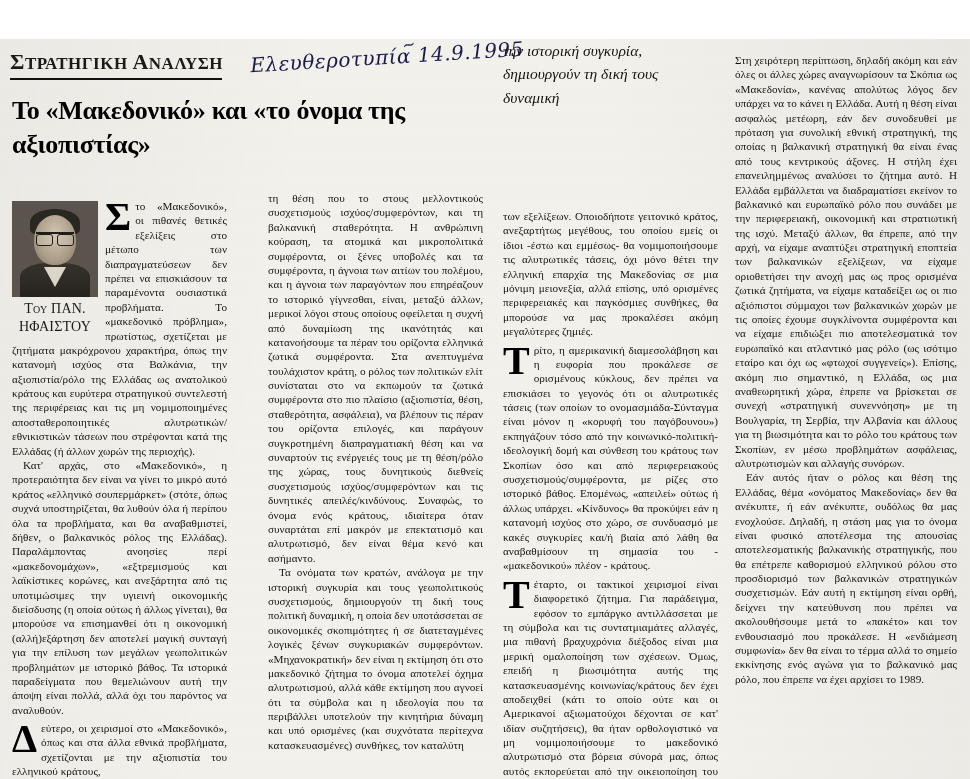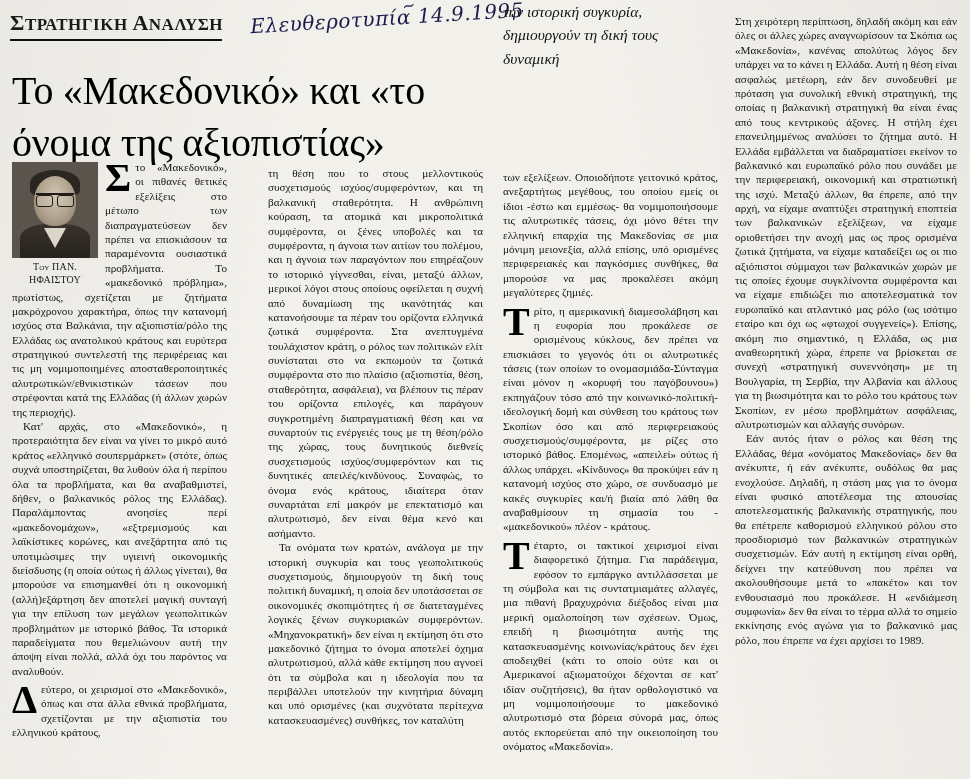--- a/index.html
+++ b/index.html
@@ -16,20 +16,21 @@
     overflow: hidden;
   }
   
   .page {
     position: absolute;
     inset: 0;
     background: #f3f1ec;
     background-image:
       linear-gradient(100deg, rgba(0,0,0,0.03) 0%, rgba(0,0,0,0) 30%),
       linear-gradient(260deg, rgba(0,0,0,0.04) 0%, rgba(0,0,0,0) 35%);
+    margin-top: 39px;
   }
   .noise {
     position: absolute;
     inset: 0;
     opacity: .10;
     background-image:
       repeating-linear-gradient(0deg, rgba(0,0,0,.06) 0 1px, rgba(0,0,0,0) 1px 3px),
       repeating-linear-gradient(90deg, rgba(0,0,0,.05) 0 1px, rgba(0,0,0,0) 1px 4px);
     pointer-events: none;
   }
@@ -81,43 +82,43 @@
     font-size: 16px;
     color: #24245c;
     transform: rotate(-14deg);
   }
   .headline {
     position: absolute;
     left: 12px;
     top: 38px;
     width: 480px;
     font-family: "Liberation Serif", serif;
-    font-weight: normal;
-    font-size: 40px;
+    font-weight: bold;
+    font-size: 26px;
     line-height: 1.30;
     color: #000;
     letter-spacing: -0.3px;
   }
 
   
   .col {
     position: absolute;
     font-size: 11.2px;
     line-height: 1.285;
     text-align: justify;
     color: #141414;
     font-family: "Liberation Serif", serif;
     hyphens: auto;
   }
   .col p { margin: 0 0 0 0; text-indent: 11px; }
   .col p.first { text-indent: 0; }
 
   
   #col1 { left: 12px;  top: 160px; width: 215px; }
-  #col2 { left: 268px; top: 166px; width: 215px; }
+  #col2 { left: 268px; top: 152px; width: 215px; }
   #col3 { left: 503px; top: 170px; width: 215px; }
   #col4 { left: 735px; top: 14px;  width: 222px; font-family: Liberation Serif, serif; }
 
   #col3-top { left: 503px; top: 0px; width: 215px;
               font-size: 15.5px; line-height: 1.5; text-align: left; font-style: italic; }
 
   
   .photo-wrap {
     float: left;
     width: 86px;
@@ -172,21 +173,21 @@
     background: linear-gradient(#3b362f, #2a2622);
   }
   .photo .collar {
     position: absolute;
     left: 32px; bottom: 10px;
     width: 22px; height: 20px;
     background: #d8d2c6;
     clip-path: polygon(50% 100%, 0 0, 100% 0);
   }
   .photo-caption {
-    font-size: 10px;
+    font-size: 14px;
     text-align: center;
     margin-top: 3px;
     letter-spacing: .2px;
     color: #1a1a1a;
     font-variant: small-caps;
   }
 
   
   .dropcap {
     float: left;

